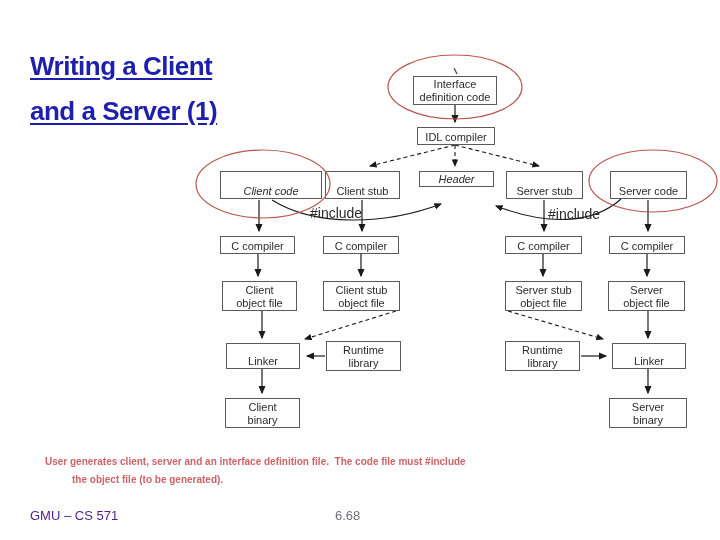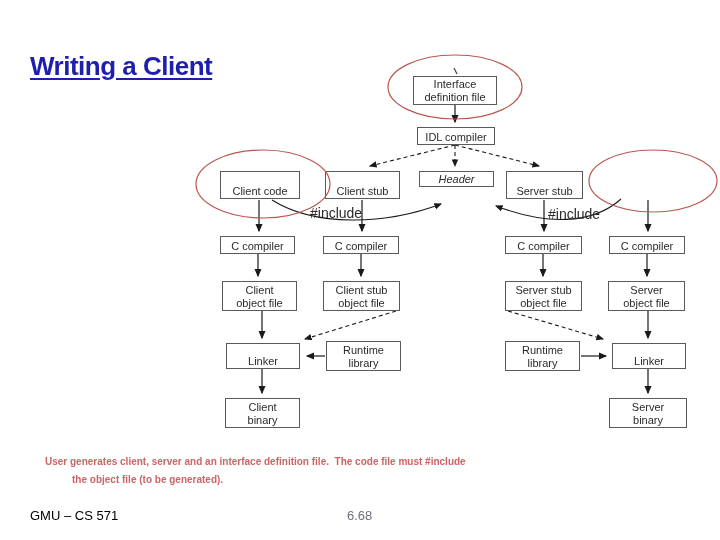--- a/index.html
+++ b/index.html
@@ -33,32 +33,33 @@
   
   .note{
     position:absolute;left:45px;top:453px;width:660px;
     color:#cd6466;font-size:10px;font-weight:bold;line-height:18px;
   }
   .note .l1{white-space:pre;}
   .note .l2{margin-left:27px;}
   
   .footer-course{
     position:absolute;left:30px;top:508px;
-    color:#000000;font-size:13px;
+    color:#4c1d95;font-size:13px;
   }
   .footer-page{
     position:absolute;left:335px;top:508px;
-    color:#6f6f7a;font-size:13px;margin-left:12px;
+    color:#6f6f7a;font-size:13px;
   }
 </style>
 </head>
 <body>
 
 <div class="title">
   <div class="tline">Writing a Client</div>
+  <div class="tline">and a Server (1)</div>
 </div>
 
 <svg class="layer arrows" viewBox="0 0 720 540">
   <defs>
     <marker id="ah" markerWidth="9" markerHeight="8" refX="6" refY="3" orient="auto">
       <path d="M0,0 L7,3 L0,6 z" fill="#1a1a1a"></path>
     </marker>
   </defs>
   <g stroke="#1a1a1a" stroke-width="1.2" fill="none">
     <line x1="455" y1="105" x2="455" y2="122" marker-end="url(#ah)"></line>
@@ -88,38 +89,41 @@
     <path d="M 272,200 C 315,227 385,225 441,204" marker-end="url(#ah)"></path>
     <path d="M 621,199 C 592,225 546,225 496,206" marker-end="url(#ah)"></path>
   </g>
   <path d="M 454,68 l 3,6" stroke="#444444" stroke-width="1.2" fill="none"></path>
 </svg>
 
 <div class="layer boxes">
 
   <div class="dbox" style="left:413px;top:76px;width:84px;height:29px;">
     <span>Interface</span>
-    <span>definition file</span>
+    <span>definition code</span>
   </div>
 
   <div class="dbox rounded" style="left:417px;top:127px;width:78px;height:18px;">
     <span>IDL compiler</span>
   </div>
 
-  <div class="dbox" style="left:220px;top:171px;width:80px;height:28px;">
+  <div class="dbox" style="left:220px;top:171px;width:102px;height:28px;font-style:italic;">
     <span>Client code</span>
   </div>
   <div class="dbox" style="left:325px;top:171px;width:75px;height:28px;">
     <span>Client stub</span>
   </div>
   <div class="dbox" style="left:419px;top:171px;width:75px;height:16px;font-style:italic;">
     <span>Header</span>
   </div>
   <div class="dbox" style="left:506px;top:171px;width:77px;height:28px;">
     <span>Server stub</span>
+  </div>
+  <div class="dbox" style="left:610px;top:171px;width:77px;height:28px;">
+    <span>Server code</span>
   </div>
 
   <div class="inc" style="left:310px;top:205px;">#include</div>
   <div class="inc" style="left:548px;top:206px;">#include</div>
 
   <div class="dbox rounded" style="left:220px;top:236px;width:75px;height:18px;">
     <span>C compiler</span>
   </div>
   <div class="dbox rounded" style="left:323px;top:236px;width:76px;height:18px;">
     <span>C compiler</span>

